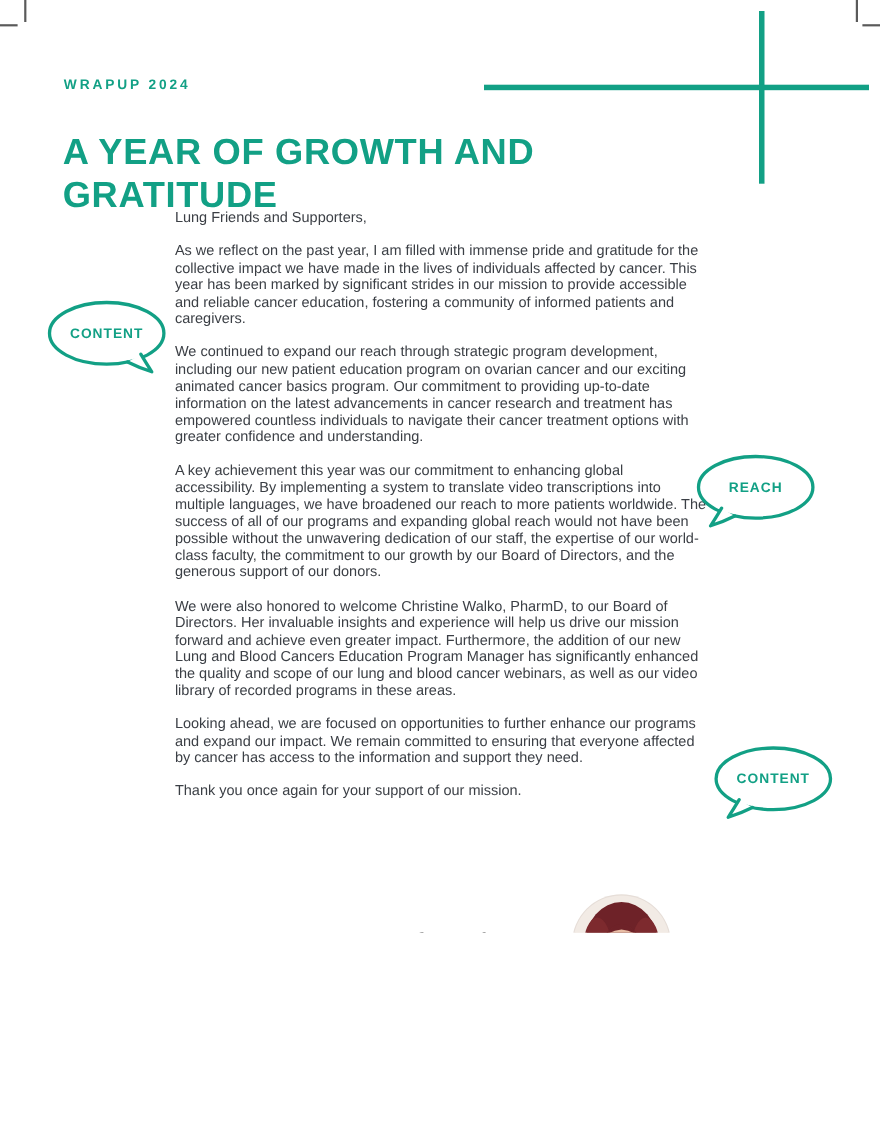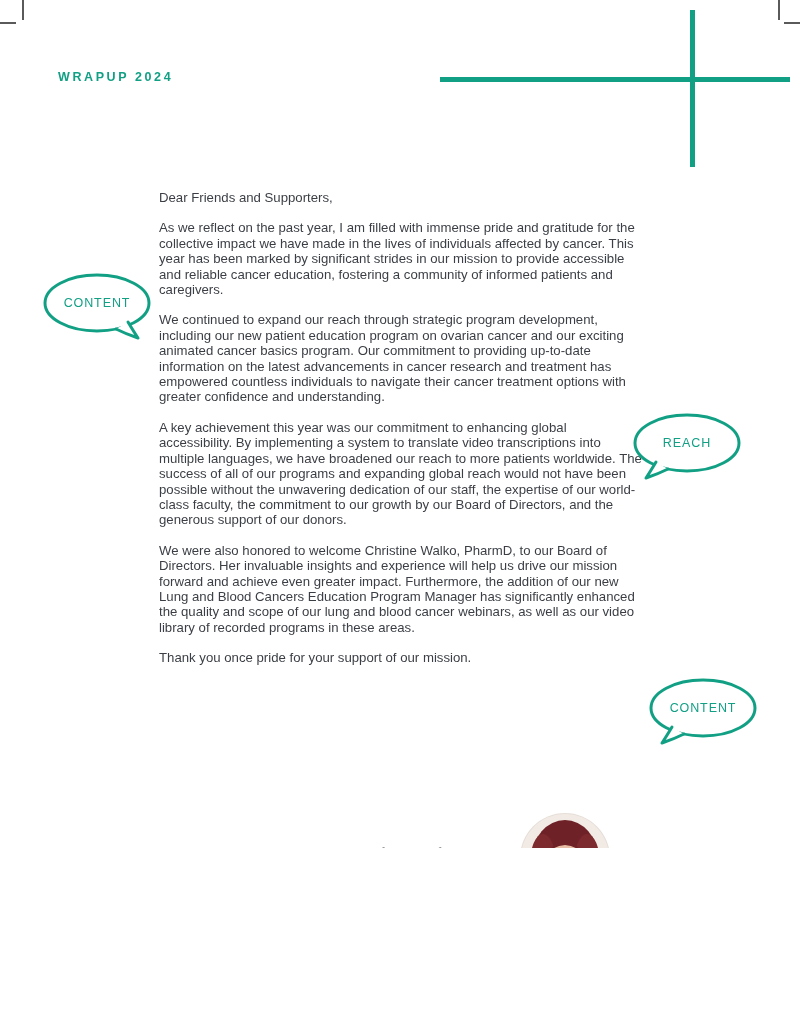--- a/index.html
+++ b/index.html
@@ -80,21 +80,21 @@
   .bubble .bubble-label {
     position: absolute;
     left: 0;
     top: 0;
     width: 110px;
     height: 62px;
     display: flex;
     align-items: center;
     justify-content: center;
     font-size: 12.5px;
-    font-weight: normal;
+    font-weight: bold;
     letter-spacing: 0.9px;
     color: #12a085;
   }
   #bubble-content { left: 42px;  top: 272px; }
   #bubble-reach   { left: 632px; top: 412px; }
   #bubble-vision  { left: 42px;  top: 633px; }
   #bubble-impact  { left: 648px; top: 677px; }
 
   
   .signature {
@@ -151,28 +151,30 @@
   <div class="crop crop-v" style="left:778px; top:1004px;"></div>
   <div class="crop crop-h" style="left:784px; top:1000px;"></div>
 
   <div class="rule" style="left:690px; top:10px; width:5px; height:157px;"></div>
   <div class="rule" style="left:440px; top:77px; width:350px; height:5px;"></div>
 
   <div class="rule" style="left:106px; top:858px; width:5px; height:154px;"></div>
   <div class="rule" style="left:10px; top:945px; width:327px; height:5px;"></div>
 
   <div class="eyebrow">WRAPUP 2024</div>
+  <h1 class="title">A Year of Growth and Gratitude</h1>
 
   <div class="letter">
-    <p>Dear Friends and Supporters,</p>
+    <p>Lung Friends and Supporters,</p>
     <p>As we reflect on the past year, I am filled with immense pride and gratitude for the collective impact we have made in the lives of individuals affected by cancer. This year has been marked by significant strides in our mission to provide accessible and reliable cancer education, fostering a community of informed patients and caregivers.</p>
     <p>We continued to expand our reach through strategic program development, including our new patient education program on ovarian cancer and our exciting animated cancer basics program. Our commitment to providing up-to-date information on the latest advancements in cancer research and treatment has empowered countless individuals to navigate their cancer treatment options with greater confidence and understanding.</p>
     <p>A key achievement this year was our commitment to enhancing global accessibility. By implementing a system to translate video transcriptions into multiple languages, we have broadened our reach to more patients worldwide. The success of all of our programs and expanding global reach would not have been possible without the unwavering dedication of our staff, the expertise of our world-class faculty, the commitment to our growth by our Board of Directors, and the generous support of our donors.</p>
     <p>We were also honored to welcome Christine Walko, PharmD, to our Board of Directors. Her invaluable insights and experience will help us drive our mission forward and achieve even greater impact. Furthermore, the addition of our new Lung and Blood Cancers Education Program Manager has significantly enhanced the quality and scope of our lung and blood cancer webinars, as well as our video library of recorded programs in these areas.</p>
-    <p>Thank you once pride for your support of our mission.</p>
+    <p>Looking ahead, we are focused on opportunities to further enhance our programs and expand our impact. We remain committed to ensuring that everyone affected by cancer has access to the information and support they need.</p>
+    <p>Thank you once again for your support of our mission.</p>
   </div>
 
   <div class="bubble" id="bubble-content">
     <svg width="110" height="68" viewBox="0 0 110 68" aria-hidden="true">
       <ellipse cx="55" cy="31" rx="52" ry="28" fill="none" stroke="#12a085" stroke-width="3"></ellipse>
       <path d="M 86 50 Q 92 60 96 66 Q 84 62 74 57" fill="#ffffff" stroke="#12a085" stroke-width="3" stroke-linejoin="round" stroke-linecap="round"></path>
     </svg>
     <span class="bubble-label">CONTENT</span>
   </div>
 

